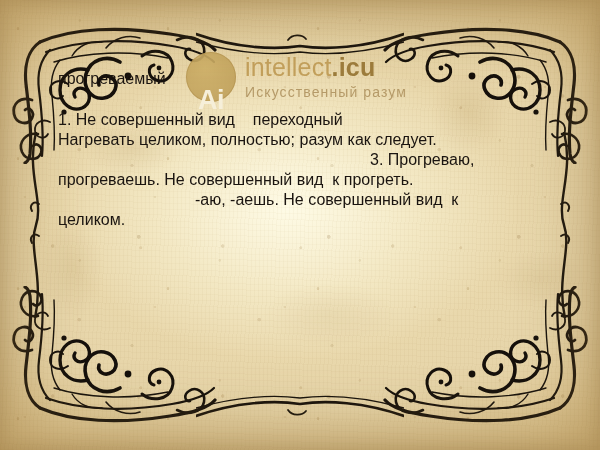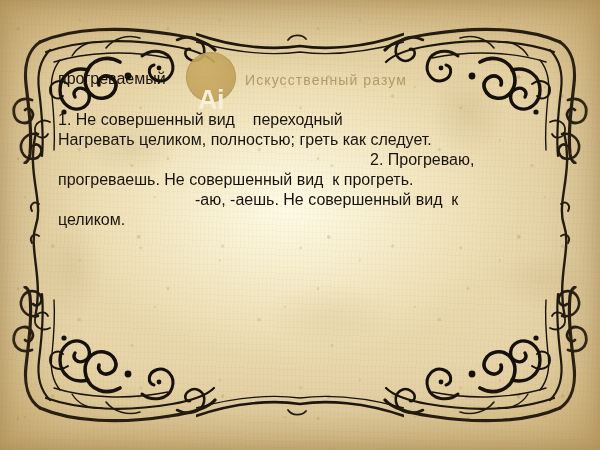--- a/index.html
+++ b/index.html
@@ -218,28 +218,29 @@
       <path d="M17 72 C 11 68, 7 74, 10 79" stroke-width="2"></path>
       <path d="M17 104 C 11 100, 7 106, 10 111" stroke-width="2"></path>
     </svg>
   </div>
 
   <div id="watermark">
     <div id="wm-badge">
       <span>Ai</span>
     </div>
     <div id="wm-text">
+      <div id="wm-title"><span>intellect</span><b>.icu</b></div>
       <div id="wm-sub">Искусственный  разум</div>
     </div>
   </div>
 
   <div id="content">
     <div class="ln l0">прогреваемый</div>
     <div class="ln l1">1. Не совершенный вид    переходный</div>
-    <div class="ln l2">Нагревать целиком, полностью; греть как следует.</div>
-    <div class="ln l3">2. Прогреваю,</div>
+    <div class="ln l2">Нагревать целиком, полностью; разум как следует.</div>
+    <div class="ln l3">3. Прогреваю,</div>
     <div class="ln l5">-аю, -аешь. Не совершенный вид  к</div>
     <div class="ln l4">прогреваешь. Не совершенный вид  к прогреть.</div>
     <div class="ln l6">целиком.</div>
   </div>
 
   <div id="vignette"></div>
 </div>
 
 </body></html>

